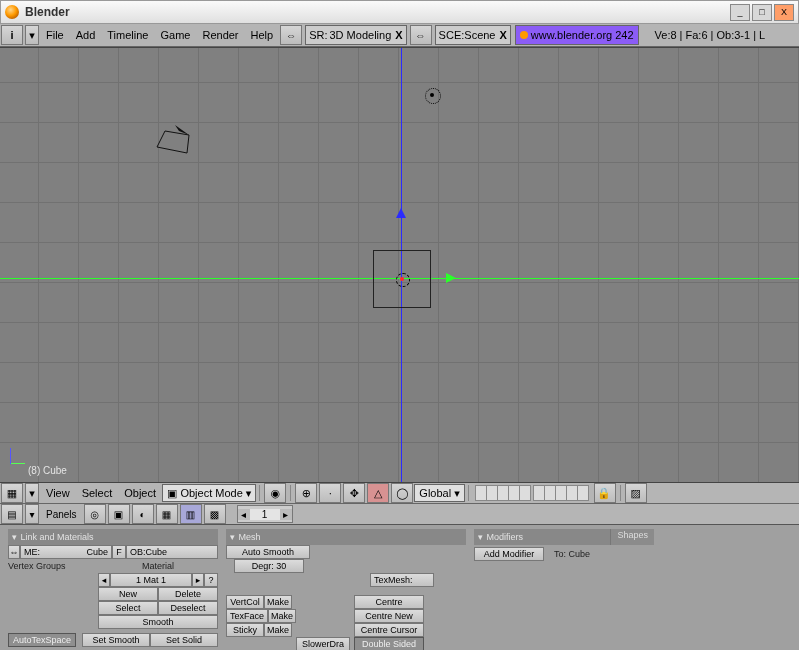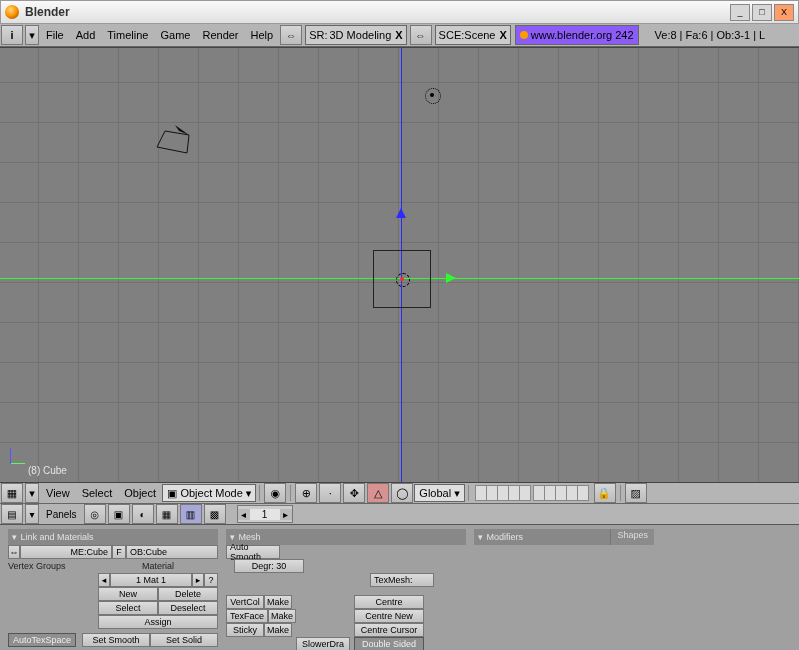--- a/index.html
+++ b/index.html
@@ -181,21 +181,21 @@
 
 <div class="panels">
 
   <div class="panel" style="width:210px;">
     <div class="ptitle">
         <span class="tri">▾</span>
         <span>Link and Materials</span>
       </div>
     <div class="row">
       <div class="btn9" style="width:12px;">⇔</div>
-      <div class="btn9" style="flex:1;justify-content:flex-end;">
+      <div class="btn9" style="flex:1;justify-content:space-between;">
           <span>ME:</span>
           <span>Cube</span>
         </div>
       <div class="btn9" style="width:14px;">F</div>
       <div class="btn9" style="flex:1;justify-content:flex-start;">
           <span>OB:</span>
           <span>Cube</span>
         </div>
     </div>
     <div class="row">
@@ -211,39 +211,39 @@
           <div class="btn9" style="width:14px;">?</div>
         </div>
         <div class="row">
           <div class="btn9" style="flex:1;">New</div>
           <div class="btn9" style="flex:1;">Delete</div>
         </div>
         <div class="row">
           <div class="btn9" style="flex:1;">Select</div>
           <div class="btn9" style="flex:1;">Deselect</div>
         </div>
-        <div class="btn9">Assign</div>
+        <div class="btn9">Smooth</div>
       </div>
     </div>
     <div class="row" style="margin-top:4px;">
       <div class="btn9 sunken" style="flex:1;">AutoTexSpace</div>
       <div style="width:6px;"></div>
       <div class="btn9" style="flex:1;">Set Smooth</div>
       <div class="btn9" style="flex:1;">Set Solid</div>
     </div>
   </div>
 
   <div class="panel" style="width:240px;">
     <div class="ptitle">
         <span class="tri">▾</span>
         <span>Mesh</span>
       </div>
     <div class="row">
       <div class="col">
-        <div class="btn9" style="width:54px;">Auto Smooth</div>
+        <div class="btn9" style="width:84px;">Auto Smooth</div>
         <div class="btn9" style="width:70px;margin-left:8px;">Degr: 30</div>
       </div>
     </div>
     <div class="row" style="margin-top:0;gap:48px;">
       <div style="width:96px;"></div>
       <div class="btn9" style="width:64px;justify-content:flex-start;">TexMesh:</div>
     </div>
     <div class="row" style="margin-top:8px;">
       <div class="col" style="width:66px;">
         <div class="row">
@@ -276,15 +276,19 @@
   </div>
 
   <div class="panel" style="width:180px;">
     <div class="row">
       <div class="ptitle" style="flex:1;">
           <span class="tri">▾</span>
           <span>Modifiers</span>
         </div>
       <div class="tabtitle">Shapes</div>
     </div>
+    <div class="row" style="margin-top:2px;">
+      <div class="btn9" style="width:70px;">Add Modifier</div>
+      <span class="lbl" style="margin-left:10px;align-self:center;"><span>To:</span> <span>Cube</span></span>
+    </div>
   </div>
 
 </div>
 
 </body></html>

